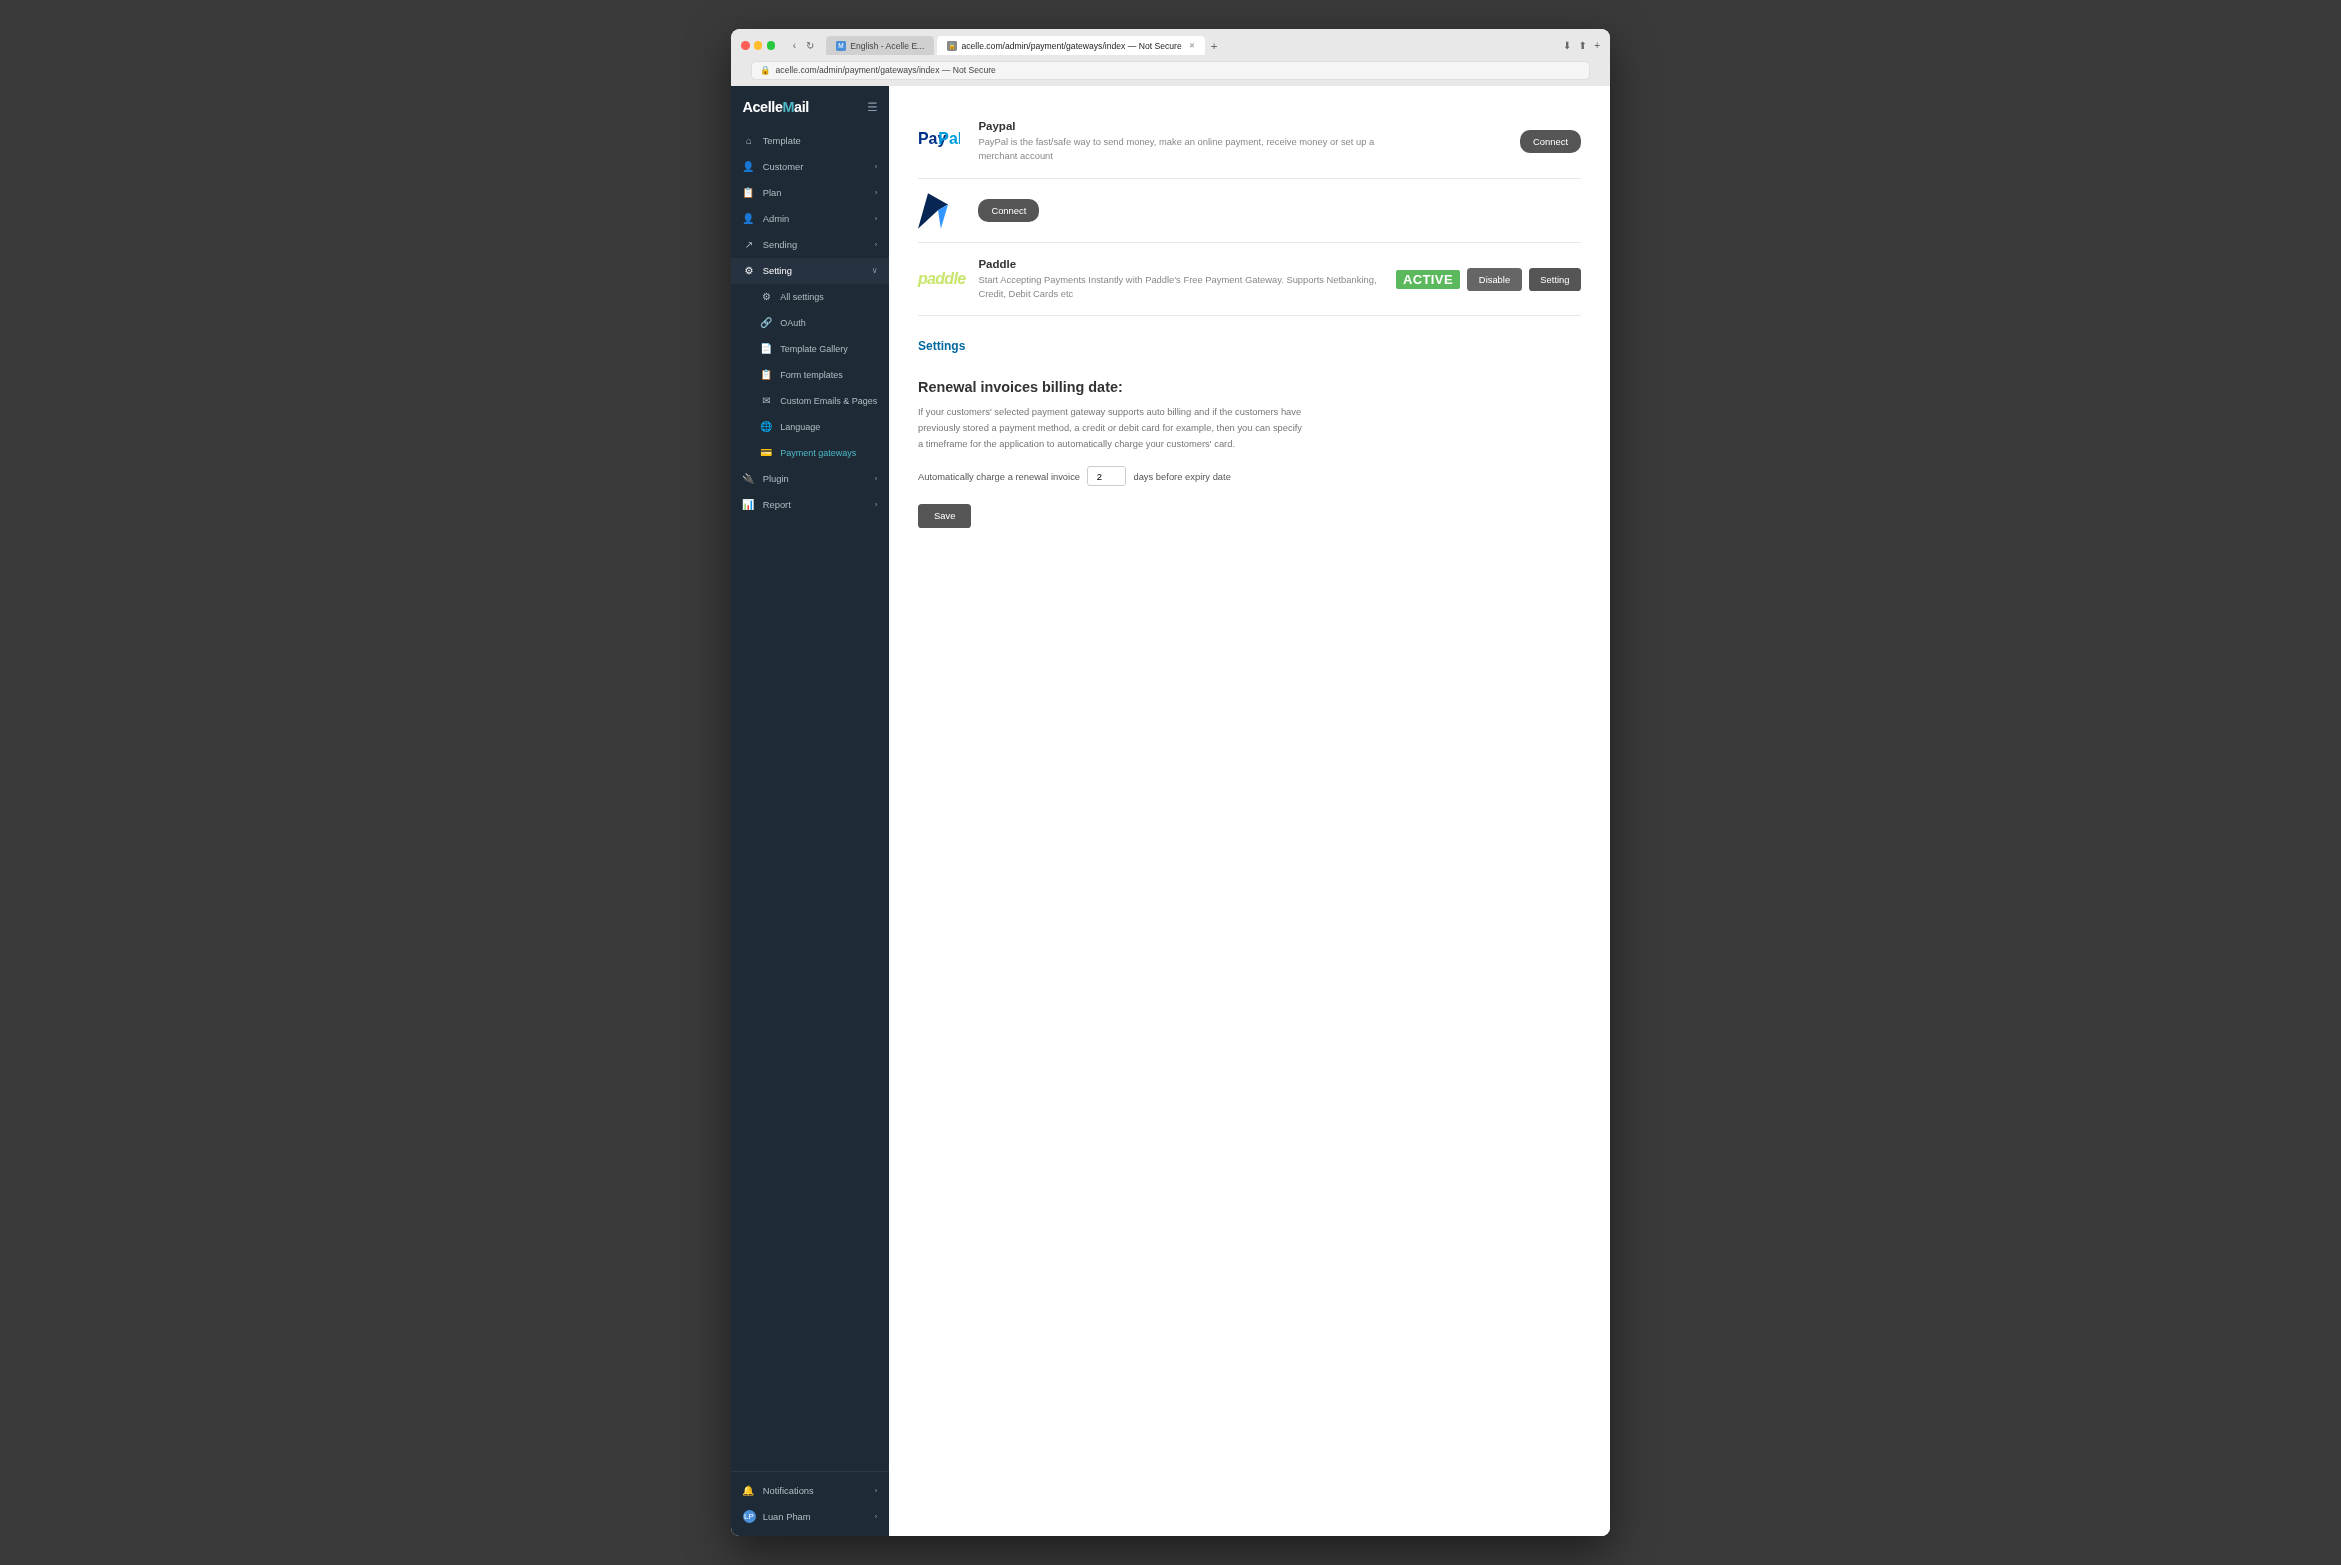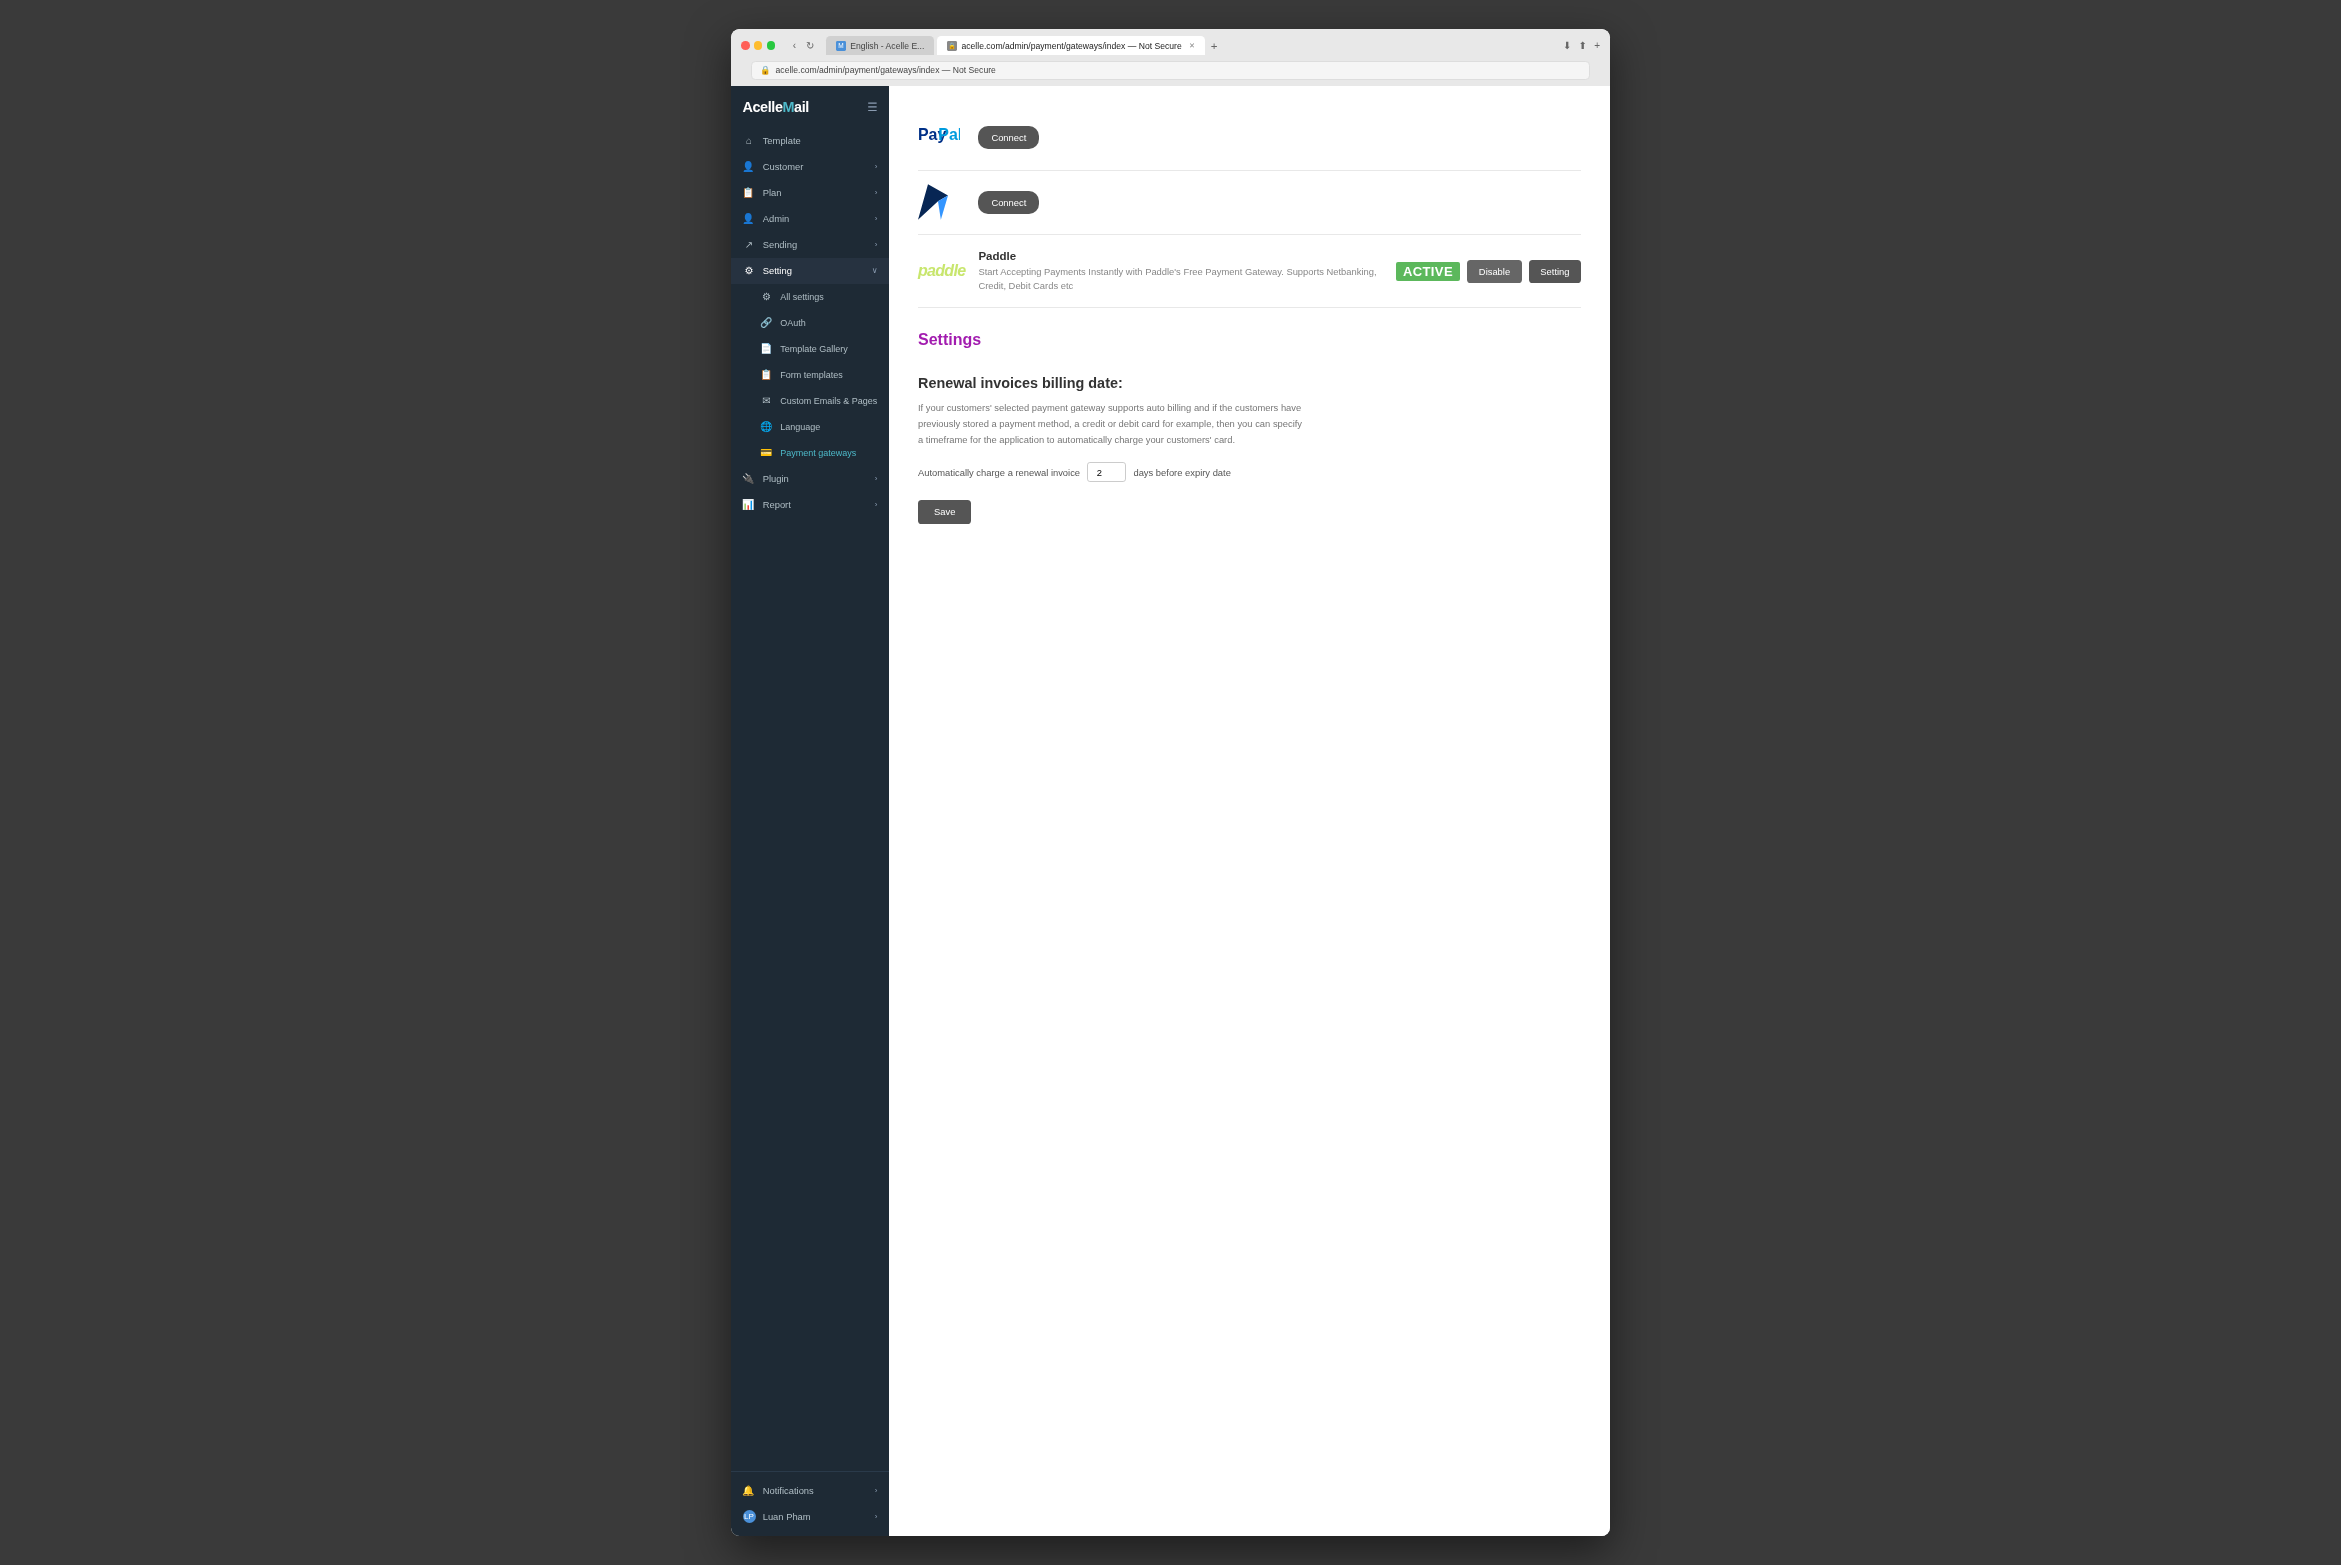--- a/index.html
+++ b/index.html
@@ -282,23 +282,23 @@
       border-radius: 2px;
       font-weight: 600;
       letter-spacing: 0.4px;
     }
 
     
     .settings-section {
       margin-top: 23px;
     }
     .settings-title {
-      font-size: 16px;
+      font-size: 12px;
       font-weight: 600;
-      color: #a21caf;
+      color: #0369a1;
       margin-bottom: 0;
     }
     .setting-row {
       display: flex;
       align-items: flex-start;
       margin-bottom: 14.4px;
     }
     .setting-label-col {
       flex: 1;
     }
@@ -524,20 +524,24 @@
 
     <div class="main-content">
 
       <div class="gateway-item">
         <div class="gateway-logo">
           <svg width="42" height="29" viewBox="0 0 58 40">
             <text x="0" y="24" font-size="22" font-weight="800" fill="#003087" font-family="Arial">Pay</text>
             <text x="28" y="24" font-size="22" font-weight="800" fill="#009cde" font-family="Arial">Pal</text>
           </svg>
         </div>
+        <div class="gateway-info">
+          <div class="gateway-name">Paypal</div>
+          <div class="gateway-desc">PayPal is the fast/safe way to send money, make an online payment, receive money or set up a merchant account</div>
+        </div>
         <div class="gateway-actions">
           <button class="btn-connect">Connect</button>
         </div>
       </div>
 
       <div class="gateway-item">
         <div class="gateway-logo">
           <svg width="30" height="36" viewBox="0 0 42 50">
             <polygon points="14,0 42,16 28,24 0,50" fill="#072654"></polygon>
             <polygon points="28,24 42,16 32,50" fill="#3395ff"></polygon>

